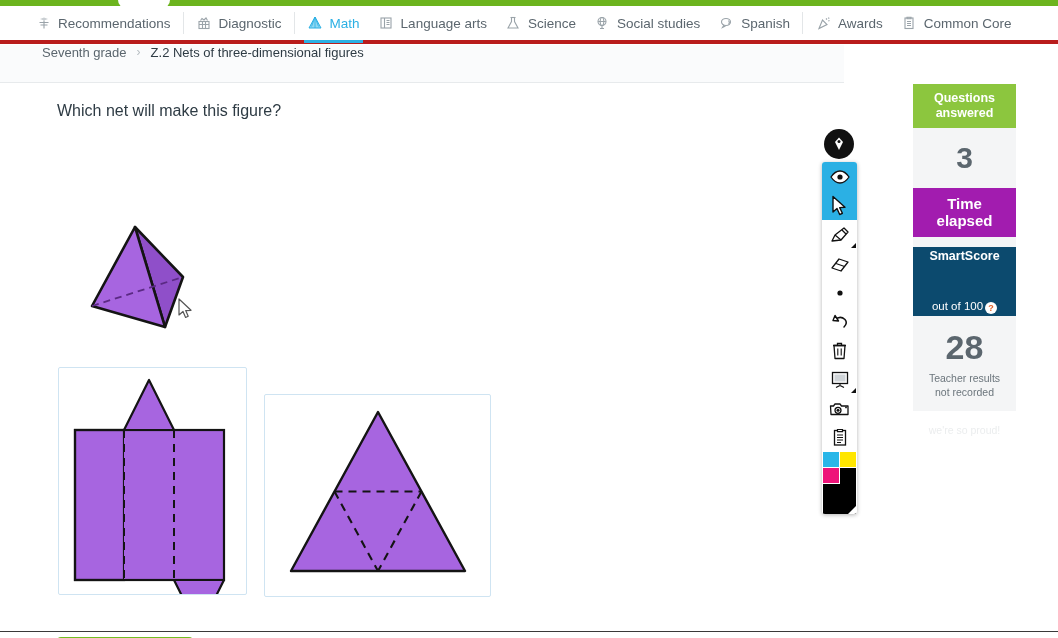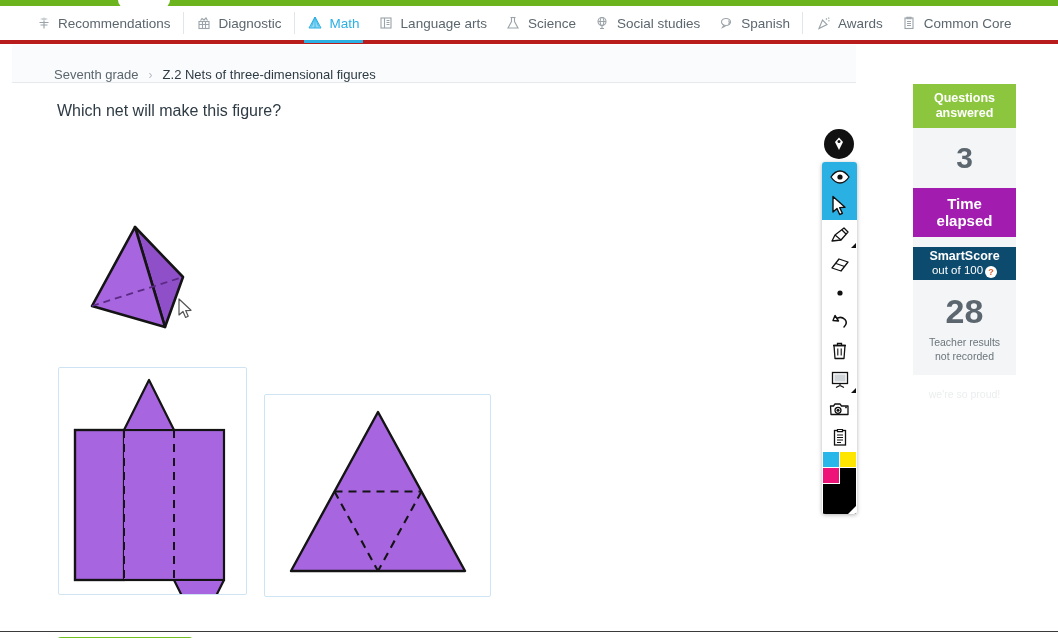--- a/index.html
+++ b/index.html
@@ -51,25 +51,25 @@
     left: 6px; right: 6px; bottom: -1px;
     height: 3px; background: #2bb0e4;
   }
   .nav-sep {
     width: 1px; height: 22px;
     background: #e3e6e8; margin: 0 3px;
   }
 
   
   .crumbbar {
-    position: absolute; top: 45px; left: 12px;
+    position: absolute; top: 45px; left: 0;
     width: 844px; height: 38px;
     background: #fafbfc;
     border-bottom: 1px solid #e7eaec;
-    display: flex; align-items: flex-end;
+    display: flex; align-items: flex-start;
     padding-left: 42px;
     font-size: 13px;
   }
   .crumb-grade { color: #5b666e; cursor: pointer; }
   .crumb-arrow { color: #b6bdc2; margin: 0 10px; font-size: 12px; }
   .crumb-skill { color: #2e3b44; cursor: pointer; }
 
   
   .workarea {
     position: absolute; top: 84px; left: 0;
@@ -147,21 +147,21 @@
   }
   .sp-band {
     width: 103px; text-align: center;
     color: #ffffff; font-weight: bold;
     line-height: 1.18;
     padding: 7px 0;
   }
   .band-green { background: #8cc63e; font-size: 12.5px; }
   .band-blue  { background: #a21caf; font-size: 15px; }
   .band-orange{ background: #0c4a6e; font-size: 12.5px; padding: 2px 0; }
-  .band-orange .sub { font-weight: normal; font-size: 11.5px; display:block; }
+  .band-orange .sub { font-weight: normal; font-size: 11.5px; display:block;margin-top:36px; }
   .sp-body {
     width: 103px; background: #f4f5f6;
     text-align: center;
   }
   .big-num { font-size: 30px; color: #5b666e; font-weight: bold; padding: 13px 0; }
   .big-num.score { font-size: 34px; padding: 12px 0 4px; }
   .timer-row { display: flex; justify-content: center; gap: 4px; padding: 9px 0 0; }
   .t-cell { width: 26px; }
   .t-val {
     background: #ffffff; border: 1px solid #dcdfe1;

